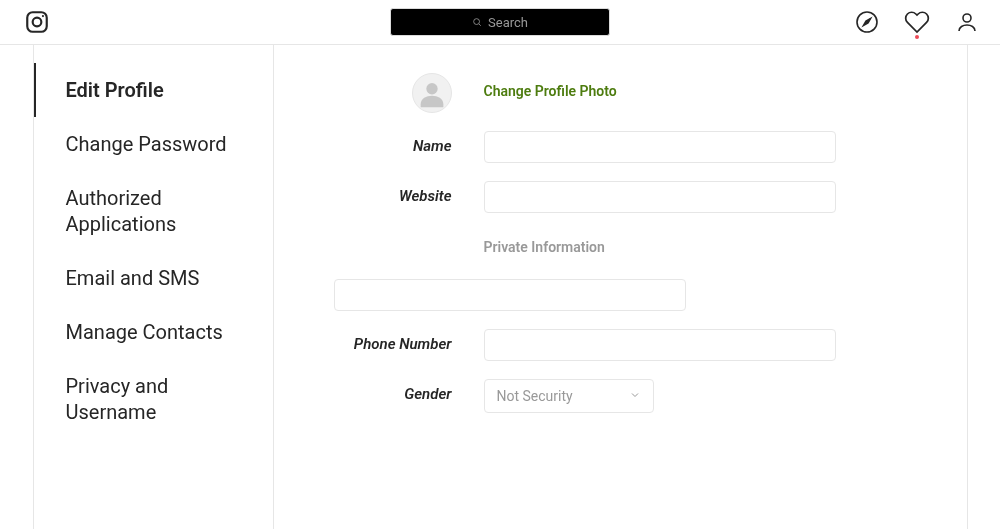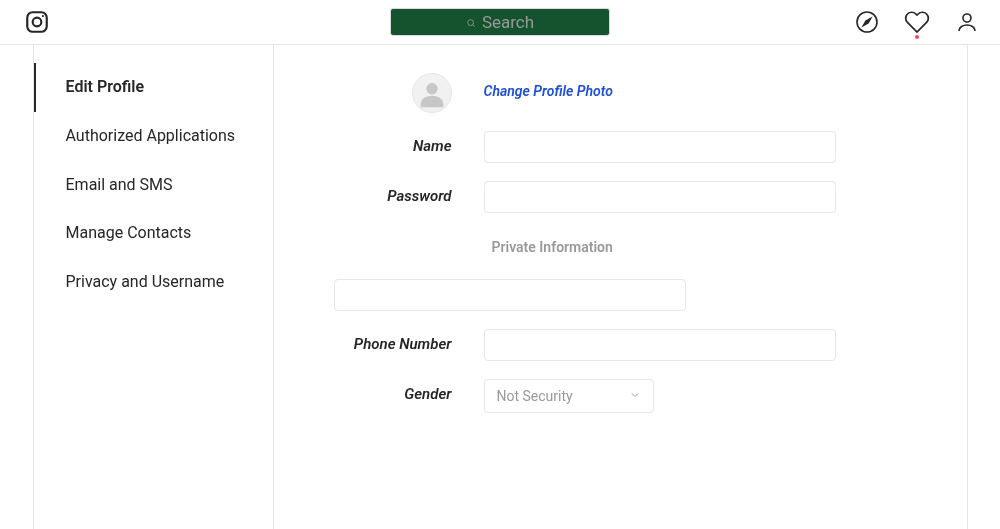--- a/index.html
+++ b/index.html
@@ -23,28 +23,28 @@
   .logo-wrap { width: 34px; height: 34px; display:flex; align-items:center; justify-content:center;}
   .search-wrap {
     position: absolute;
     left: 50%;
     transform: translateX(-50%);
     width: 220px;
   }
   .search {
     width: 100%;
     height: 28px;
-    background: #14532d;
+    background: #000000;
     border: 1px solid #dbdbdb;
     border-radius: 3px;
     display: flex;
     align-items: center;
     justify-content: center;
     gap: 6px;
-    font-size: 17px;
+    font-size: 13px;
     color: #999;
   }
   .search svg { width: 10px; height: 10px; }
   .nav-icons {
     margin-left: auto;
     display: flex;
     align-items: center;
     gap: 24px;
   }
   .nav-icons .icon-slot { width: 26px; height: 26px; display:flex; align-items:center; justify-content:center; position:relative;}
@@ -72,21 +72,21 @@
     background:#fff;
     min-height: 485px;
   }
   .sidebar {
     width: 240px;
     border-right: 1px solid #e6e6e6;
     padding-top: 18px;
   }
   .sidebar-item {
     padding: 14px 28px 14px 30px;
-    font-size: 16px;
+    font-size: 20px;
     color: #262626;
     cursor: pointer;
     border-left: 2px solid transparent;
     line-height: 1.3;
   }
   .sidebar-item.active {
     border-left-color: #262626;
     font-weight: 600;
   }
   .content {
@@ -124,32 +124,31 @@
   .avatar-row .row-label { padding-top: 0; }
   .avatar {
     width: 40px; height: 40px;
     border-radius: 50%;
     background: #f1f1f1;
     display:flex; align-items:center; justify-content:center;
     overflow:hidden;
     border: 1px solid #e6e6e6;
   }
   .change-photo {
-    color: #1d4ed8;
+    color: #4d7c0f;
     font-weight: 600;
     font-size: 14px;
     cursor: pointer;
     padding-top: 10px;
-    font-style: italic;
   }
   .section-heading {
     color: #999;
     font-weight: 600;
     font-size: 14px;
-    margin: 8px 0 16px 8px;
+    margin: 8px 0 16px 0;
   }
   .select-wrap {
     width: 170px;
     height: 34px;
     border: 1px solid #e6e6e6;
     border-radius: 4px;
     display:flex;
     align-items:center;
     padding: 0 12px;
     justify-content: space-between;
@@ -206,20 +205,23 @@
 </nav>
 
 <div class="page">
   <div class="card">
 
     <aside class="sidebar">
       <div class="sidebar-item active">
         <span>Edit Profile</span>
       </div>
       <div class="sidebar-item">
+        <span>Change Password</span>
+      </div>
+      <div class="sidebar-item">
         <span>Authorized Applications</span>
       </div>
       <div class="sidebar-item">
         <span>Email and SMS</span>
       </div>
       <div class="sidebar-item">
         <span>Manage Contacts</span>
       </div>
       <div class="sidebar-item">
         <span>Privacy and Username</span>
@@ -242,21 +244,21 @@
         </div>
       </div>
 
       <div class="row">
         <div class="row-label">Name</div>
         <div class="row-field"><input type="text" value="" style=""></div>
       </div>
 
 
       <div class="row">
-        <div class="row-label">Password</div>
+        <div class="row-label">Website</div>
         <div class="row-field"><input type="text" value="" style=""></div>
       </div>
 
 
       <div class="row" style="margin-bottom:8px;">
         <div class="row-label"></div>
         <div class="row-field">
           <div class="section-heading">Private Information</div>
         </div>
       </div>

